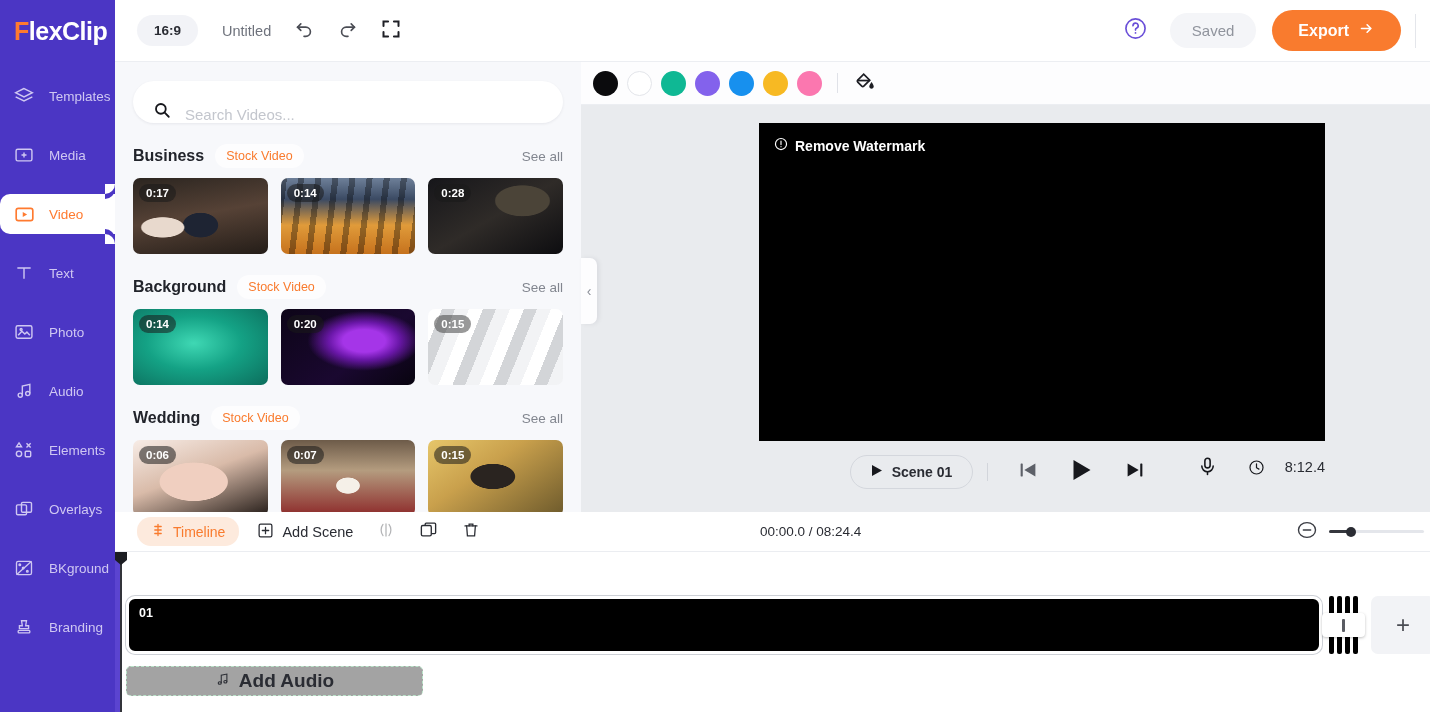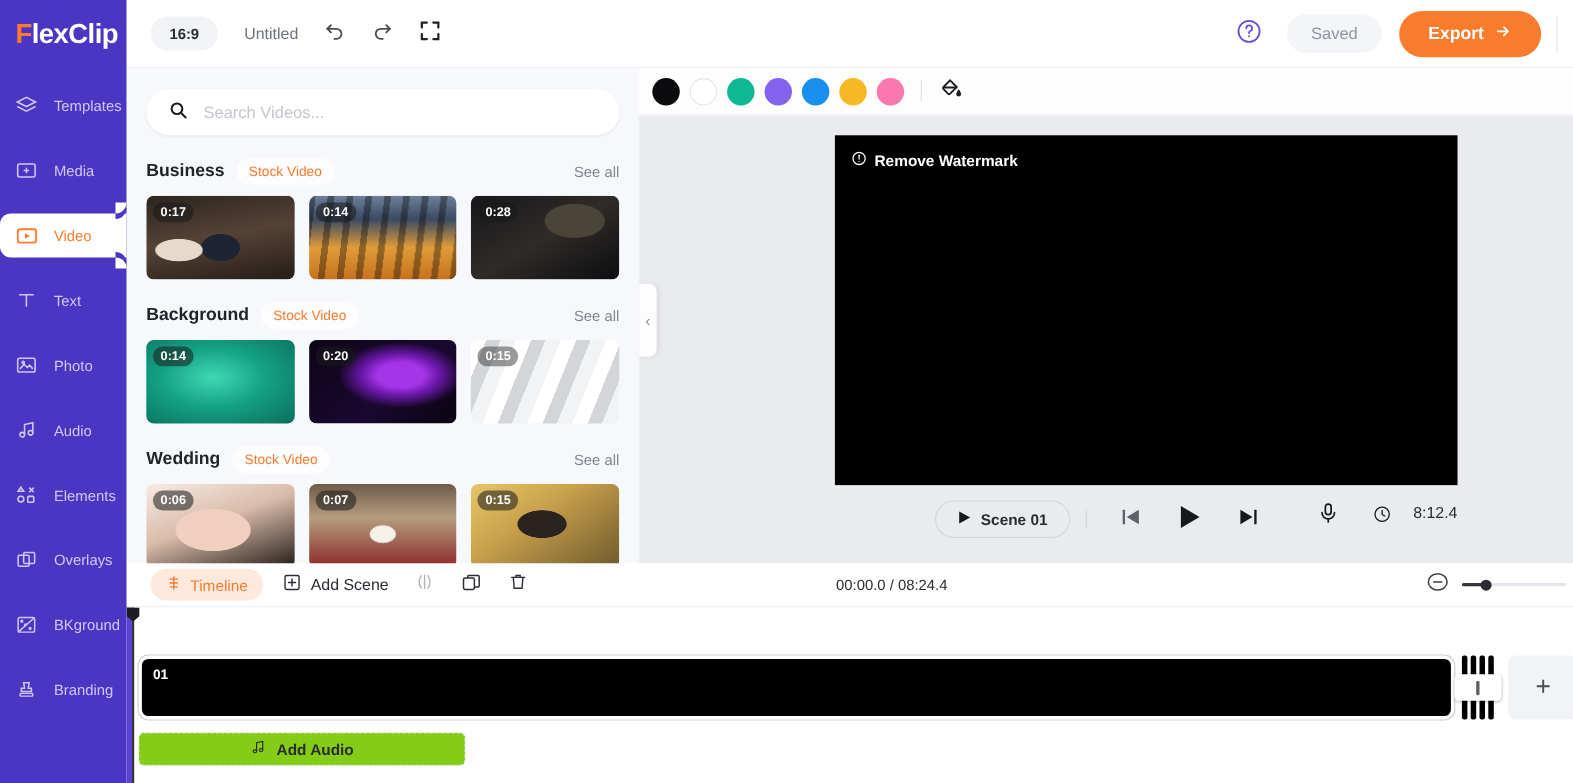--- a/index.html
+++ b/index.html
@@ -69,21 +69,21 @@
   }
   .hdr-divider { margin-left: 14px; width: 1px; height: 34px; background: #e4e6eb; }
 
   
   .panel {
     position: absolute; left: 115px; top: 62px; width: 466px; height: 450px;
     background: #f7f8fb; overflow: hidden; z-index: 15;
   }
   .search-wrap { padding: 19px 18px 0 18px; }
   .search-box {
-    display: flex; align-items: center; gap: 14px;
+    display: flex; align-items: flex-end; gap: 14px;
     background: #fff; border-radius: 24px; height: 42px; padding: 0 20px;
     box-shadow: 0 1px 3px rgba(20,20,40,.07);
   }
   .search-box input {
     border: none; outline: none; flex: 1; font-size: 15px;
     color: #2a2c33; font-family: inherit; background: transparent;
   }
   .search-box input::placeholder { color: #c3c6cd; }
 
   .section { padding: 0 18px; margin-top: 20px; }
@@ -243,23 +243,23 @@
     display: flex; align-items: center; justify-content: center;
   }
   .trans-handle span { width: 3px; height: 13px; background: #5a5c63; border-radius: 1px; }
   .add-clip {
     margin-left: 12px; width: 64px; height: 58px; background: #f2f3f6;
     border-radius: 7px; display: flex; align-items: center; justify-content: center;
     color: #4a4c53; font-size: 24px; cursor: pointer;
   }
   .add-audio {
     position: absolute; left: 11px; top: 114px; width: 297px; height: 30px;
-    background: #84cc16; border: 1px dashed #b9e3c8; border-radius: 5px;
+    background: #a3a3a3; border: 1px dashed #b9e3c8; border-radius: 5px;
     display: flex; align-items: center; justify-content: center; gap: 9px;
-    font-size: 14px; font-weight: bold; color: #2a2c33; cursor: pointer;
+    font-size: 19px; font-weight: bold; color: #2a2c33; cursor: pointer;
   }
 </style>
 </head>
 <body>
 
 <div class="app">
 
   <div class="sidebar">
     <div class="logo">
       <span class="f">F</span>

